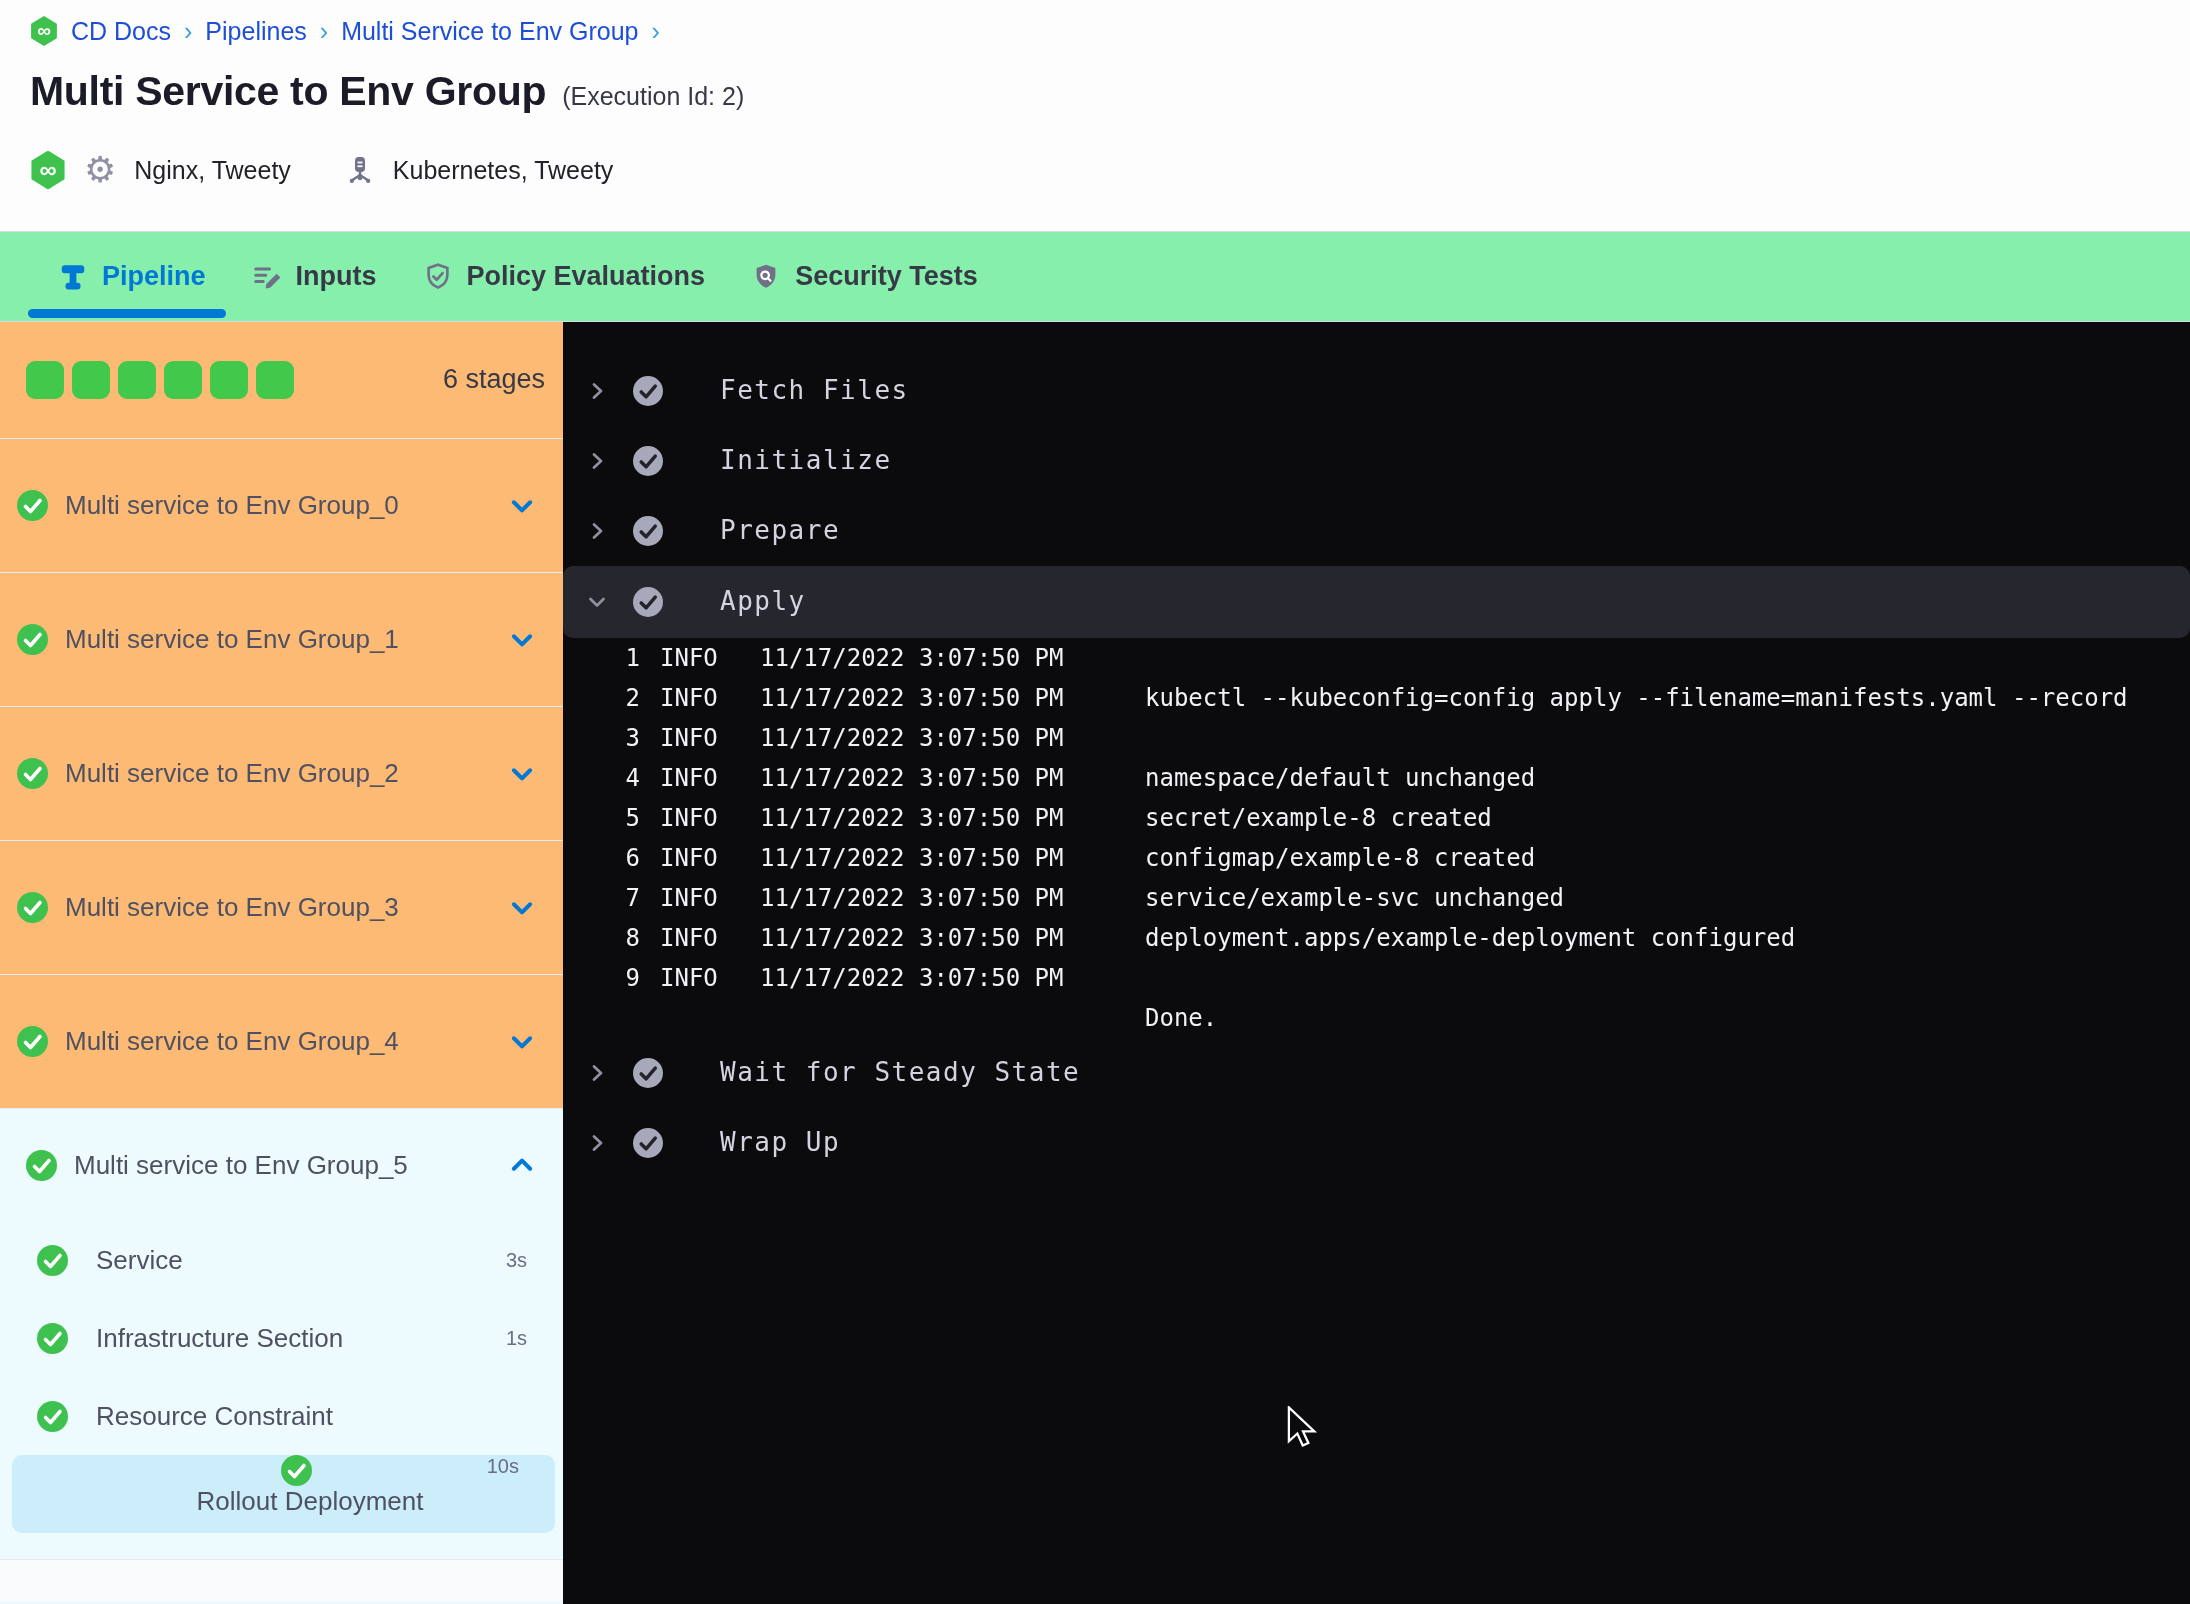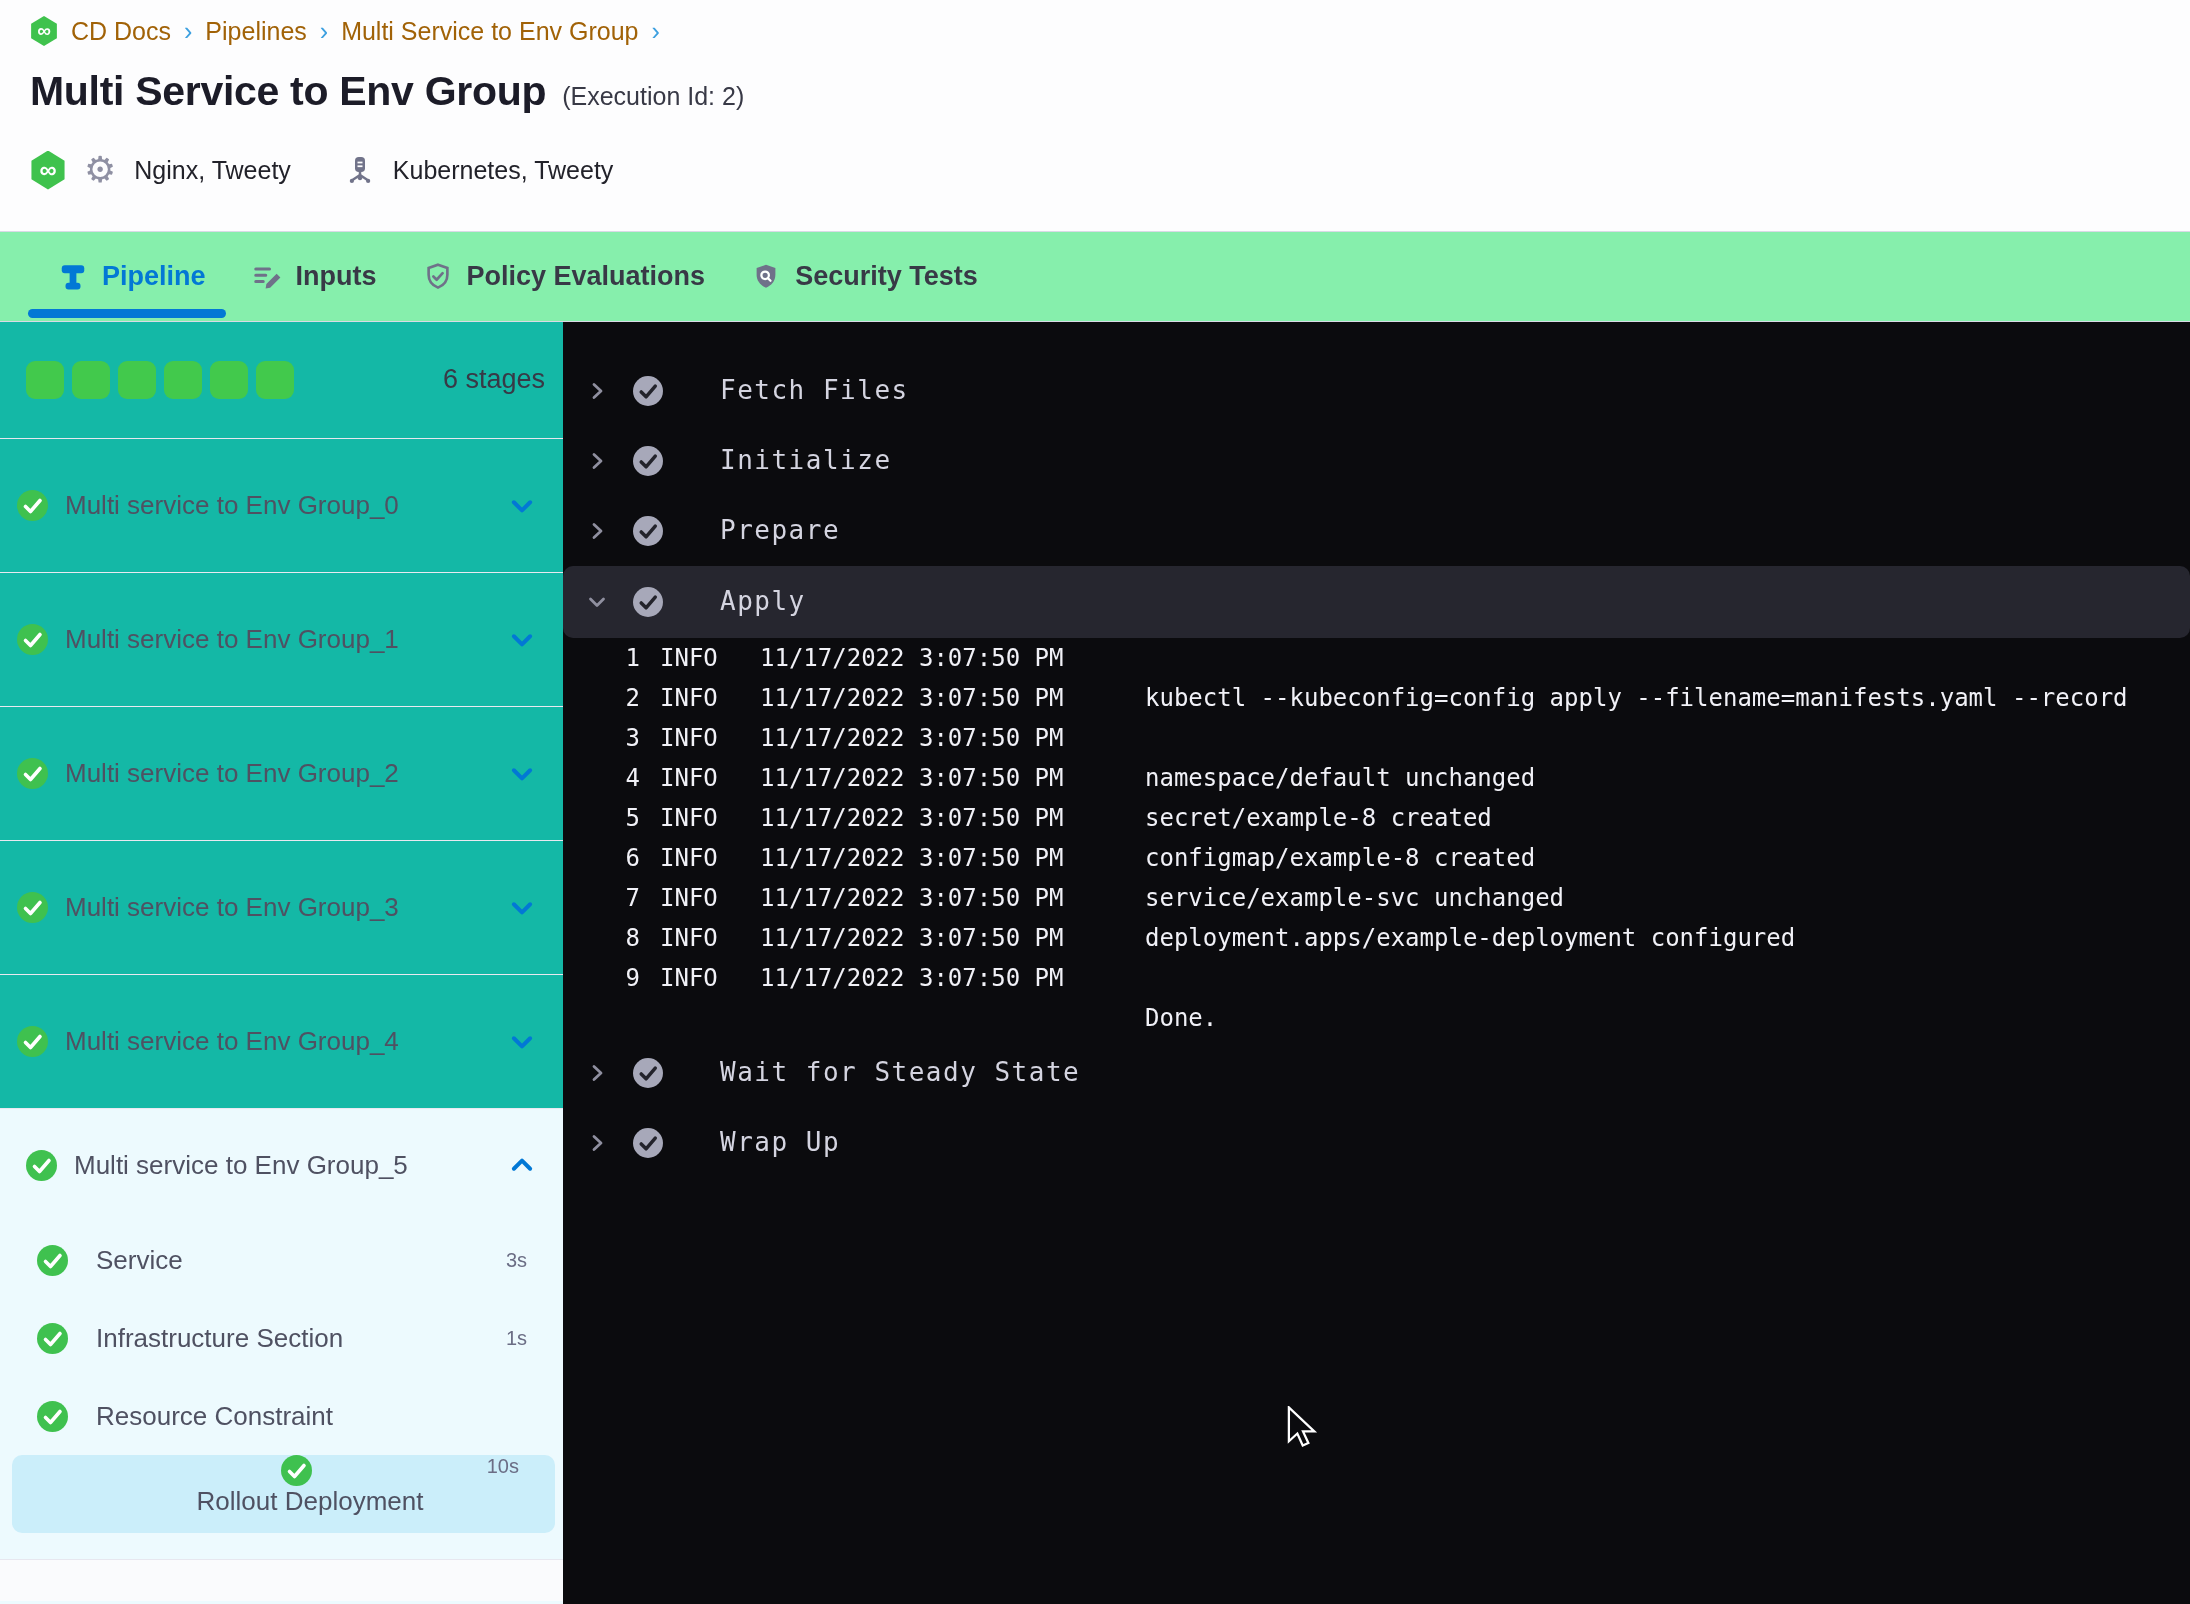--- a/index.html
+++ b/index.html
@@ -3,21 +3,21 @@
 <meta charset="utf-8">
 <style>
   * { margin:0; padding:0; box-sizing:border-box; }
   html,body { width:2190px; height:1604px; }
   body { font-family:"Liberation Sans", sans-serif; background:#ffffff; overflow:hidden; }
   #app { position:relative; width:2190px; height:1604px; background:#ffffff; overflow:hidden; }
 
   
   .header { position:absolute; top:0; left:0; right:0; height:232px; background:#fdfdfe; border-bottom:1px solid #d9dae6; }
   .breadcrumb { position:absolute; top:16px; left:30px; display:flex; align-items:center; gap:13px; }
-  .crumb { color:#a16207; font-size:25px; font-weight:500; cursor:pointer; }
+  .crumb { color:#1d4ed8; font-size:25px; font-weight:500; cursor:pointer; }
   .crumb-sep { color:#3da0e0; font-size:25px; font-weight:400; }
   .hex-logo { display:inline-flex; align-items:center; justify-content:center;
     background:#3fc24d; color:#fff; font-weight:700;
     clip-path:polygon(50% 0, 96% 26%, 96% 74%, 50% 100%, 4% 74%, 4% 26%); }
   .hex-sm { width:28px; height:30px; font-size:19px; }
   .hex-md { width:36px; height:39px; font-size:24px; }
   .title-row { position:absolute; top:68px; left:30px; display:flex; align-items:baseline; gap:16px; }
   .page-title { font-size:41px; font-weight:700; color:#1c1c28; letter-spacing:-0.3px; }
   .exec-id { font-size:25px; color:#383946; }
   .ctx-row { position:absolute; top:148px; left:30px; height:44px; display:flex; align-items:center; gap:18px; }
@@ -27,21 +27,21 @@
 
   
   .tabbar { position:absolute; top:232px; left:0; right:0; height:90px; background:#86efac; border-bottom:1px solid #d9dae6; }
   .tabs { position:absolute; left:58px; top:0; height:89px; display:flex; align-items:center; gap:46px; }
   .tab { display:flex; align-items:center; gap:14px; cursor:pointer; }
   .tab-label { font-size:27px; font-weight:600; color:#383946; }
   .tab.active .tab-label { color:#0278d5; }
   .tab-underline { position:absolute; left:28px; bottom:3px; width:198px; height:9px; background:#0278d5; border-radius:6px; }
 
   
-  .left-panel { position:absolute; top:322px; left:0; width:563px; bottom:0; background:#14b8a6; display:flex; flex-direction:column; }
+  .left-panel { position:absolute; top:322px; left:0; width:563px; bottom:0; background:#fdba74; display:flex; flex-direction:column; }
   .summary-row { position:relative; height:117px; border-bottom:1px solid #e7e7ef; flex:none; }
   .squares { position:absolute; left:26px; top:39px; display:flex; gap:8px; }
   .square { width:38px; height:38px; border-radius:9px; background:#42c94c; }
   .stage-count { position:absolute; right:18px; top:42px; font-size:27px; color:#383946; }
 
   .stage-row { position:relative; height:134px; border-bottom:1px solid #e9e9f1; display:flex; align-items:center; padding-left:17px; flex:none; cursor:pointer; }
   .chk { width:31px; height:31px; border-radius:50%; background:#3fc14f; display:flex; align-items:center; justify-content:center; flex:none; }
   .chk svg { display:block; }
   .chk-dark { background:#a7a8b9; }
   .stage-name { margin-left:17px; font-size:26px; color:#4f5162; }

